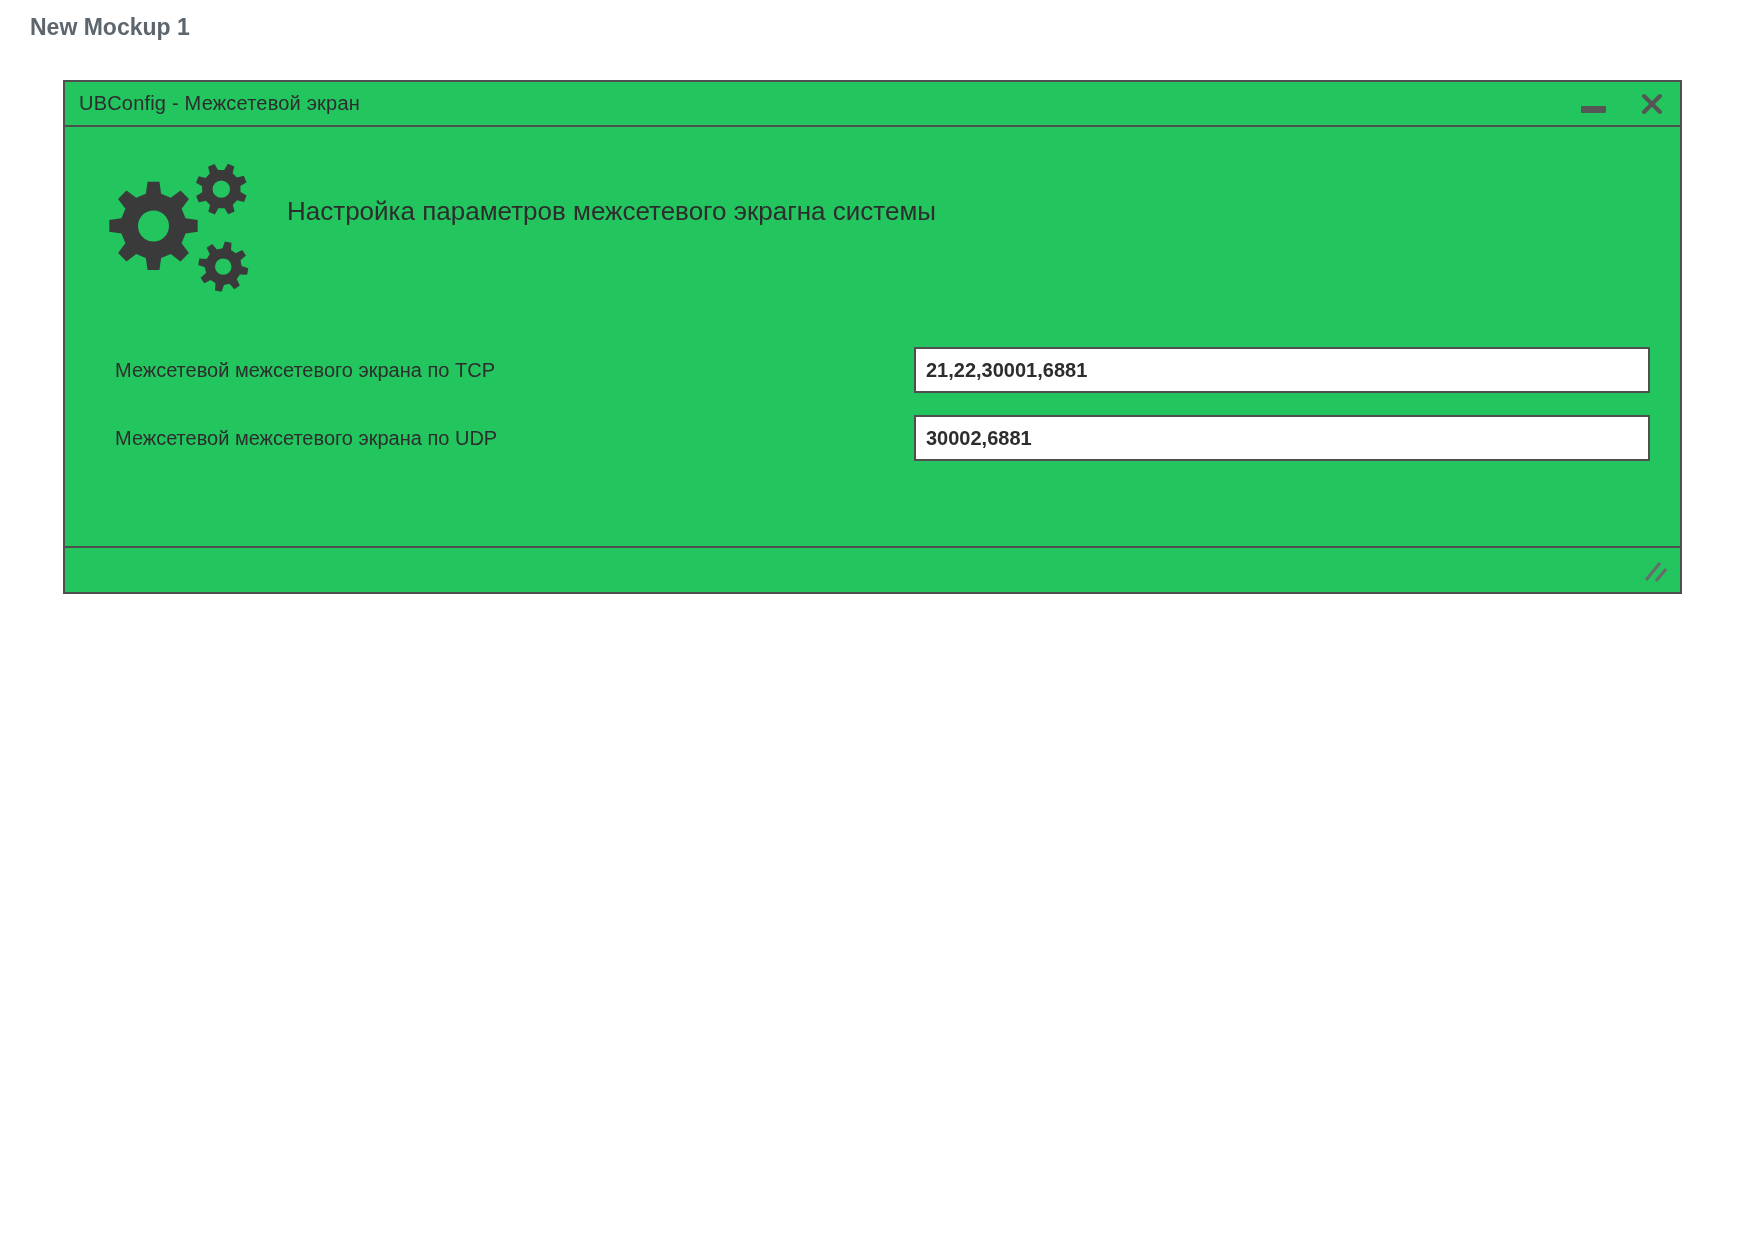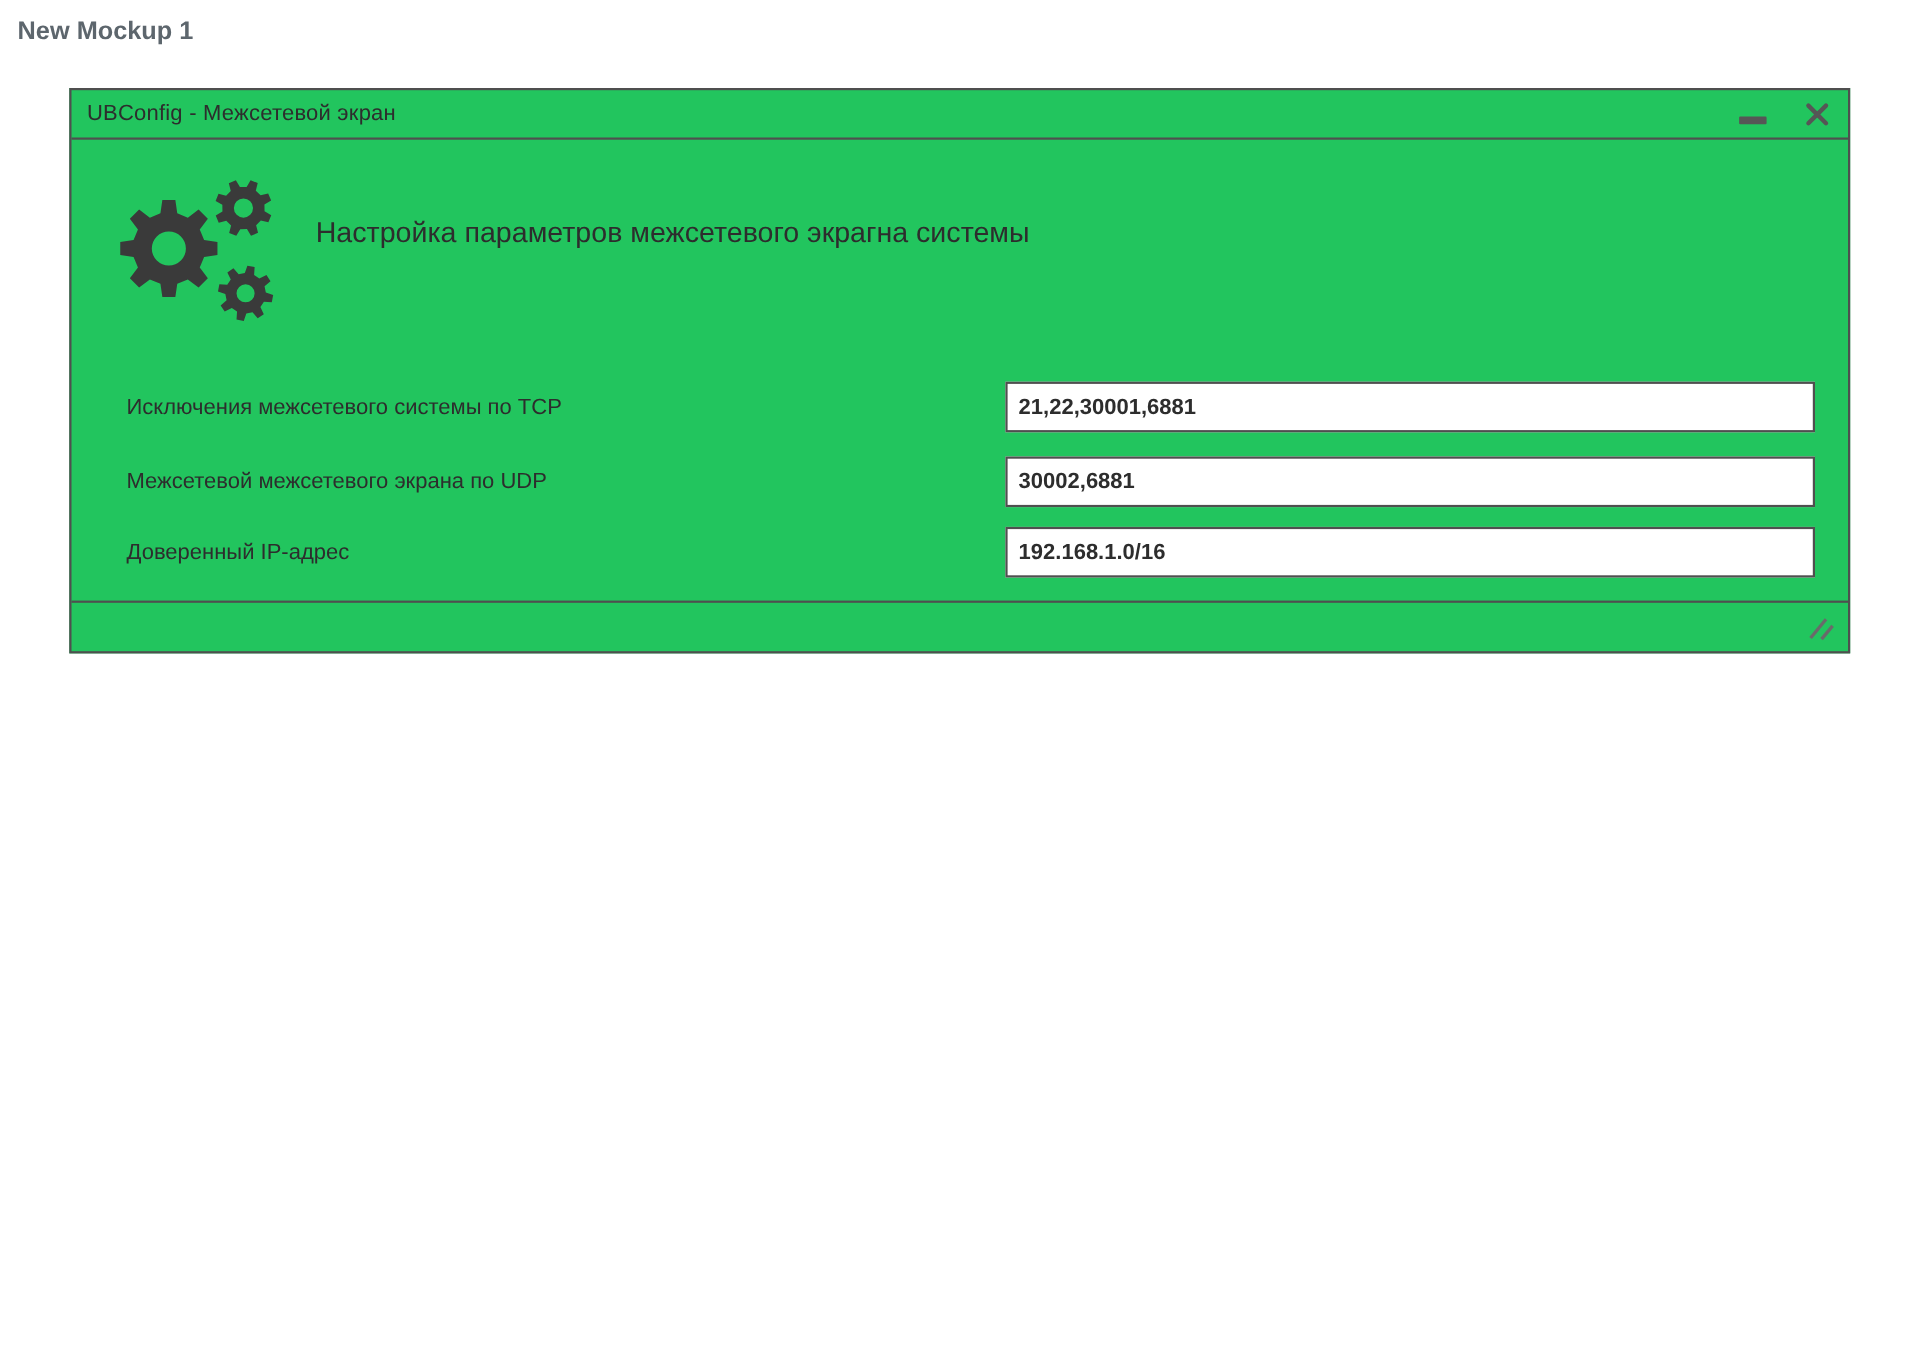--- a/index.html
+++ b/index.html
@@ -17,21 +17,21 @@
   }
   .canvas{
     position:relative;
     width:1753px;
     height:1240px;
     background:#ffffff;
     overflow:hidden;
   }
   .page-heading{
     position:absolute;
-    left:16px;
+    left:30px;
     top:14px;
     font-size:23px;
     font-weight:bold;
     color:var(--heading);
   }
   .window{
     position:absolute;
     left:63px;
     top:80px;
     width:1619px;
@@ -156,33 +156,29 @@
 
     <svg class="gears" viewBox="0 0 160 152">
       <path id="gear-big" fill-rule="evenodd" d="M41.9 32.4 L54.1 32.4 L55.9 44.9 L65.8 49.0 L75.9 41.4 L84.6 50.1 L77.0 60.2 L81.1 70.1 L93.6 71.9 L93.6 84.1 L81.1 85.9 L77.0 95.8 L84.6 105.9 L75.9 114.6 L65.8 107.0 L55.9 111.1 L54.1 123.6 L41.9 123.6 L40.1 111.1 L30.2 107.0 L20.1 114.6 L11.4 105.9 L19.0 95.8 L14.9 85.9 L2.4 84.1 L2.4 71.9 L14.9 70.1 L19.0 60.2 L11.4 50.1 L20.1 41.4 L30.2 49.0 L40.1 44.9 Z M 64.0 78 A 16 16 0 1 0 32.0 78 A 16 16 0 1 0 64.0 78 Z" fill="#3a3a3a"></path>
       <path id="gear-small-top" fill-rule="evenodd" d="M141.2 26.3 L144.0 32.9 L137.7 36.7 L137.8 43.0 L144.1 46.7 L141.4 53.4 L134.3 51.6 L129.9 56.1 L131.7 63.2 L125.1 66.0 L121.3 59.7 L115.0 59.8 L111.3 66.1 L104.6 63.4 L106.4 56.3 L101.9 51.9 L94.8 53.7 L92.0 47.1 L98.3 43.3 L98.2 37.0 L91.9 33.3 L94.6 26.6 L101.7 28.4 L106.1 23.9 L104.3 16.8 L110.9 14.0 L114.7 20.3 L121.0 20.2 L124.7 13.9 L131.4 16.6 L129.6 23.7 L134.1 28.1 Z M 127.0 40 A 9 9 0 1 0 109.0 40 A 9 9 0 1 0 127.0 40 Z" fill="#3a3a3a"></path>
       <path id="gear-small-bottom" fill-rule="evenodd" d="M145.9 121.7 L144.6 128.5 L137.2 128.0 L133.9 132.9 L137.1 139.6 L131.4 143.4 L126.5 137.8 L120.7 139.0 L118.3 145.9 L111.5 144.6 L112.0 137.2 L107.1 133.9 L100.4 137.1 L96.6 131.4 L102.2 126.5 L101.0 120.7 L94.1 118.3 L95.4 111.5 L102.8 112.0 L106.1 107.1 L102.9 100.4 L108.6 96.6 L113.5 102.2 L119.3 101.0 L121.7 94.1 L128.5 95.4 L128.0 102.8 L132.9 106.1 L139.6 102.9 L143.4 108.6 L137.8 113.5 L139.0 119.3 Z M 128.5 120 A 8.5 8.5 0 1 0 111.5 120 A 8.5 8.5 0 1 0 128.5 120 Z" fill="#3a3a3a"></path>
     </svg>
 
     <div class="description">Настройка параметров межсетевого экрагна системы</div>
 
     <div class="field-row row-1">
-      <label>Исключения межсетевого системы по TCP</label>
+      <label>Межсетевой межсетевого экрана по TCP</label>
       <input type="text" value="21,22,30001,6881" style="">
     </div>
 
     <div class="field-row row-2">
       <label>Межсетевой межсетевого экрана по UDP</label>
       <input type="text" value="30002,6881" style="">
     </div>
 
-    <div class="field-row row-3">
-      <label>Доверенный IP-адрес</label>
-      <input type="text" value="192.168.1.0/16" style="">
-    </div>
 
     <div class="statusbar">
       <svg class="grip" width="28" height="26" viewBox="0 0 28 26">
         <line x1="4" y1="22" x2="18" y2="5" stroke="#6a6a6a" stroke-width="3"></line>
         <line x1="14" y1="23" x2="24" y2="11" stroke="#6a6a6a" stroke-width="3"></line>
       </svg>
     </div>
 
   </div>
 </div>

